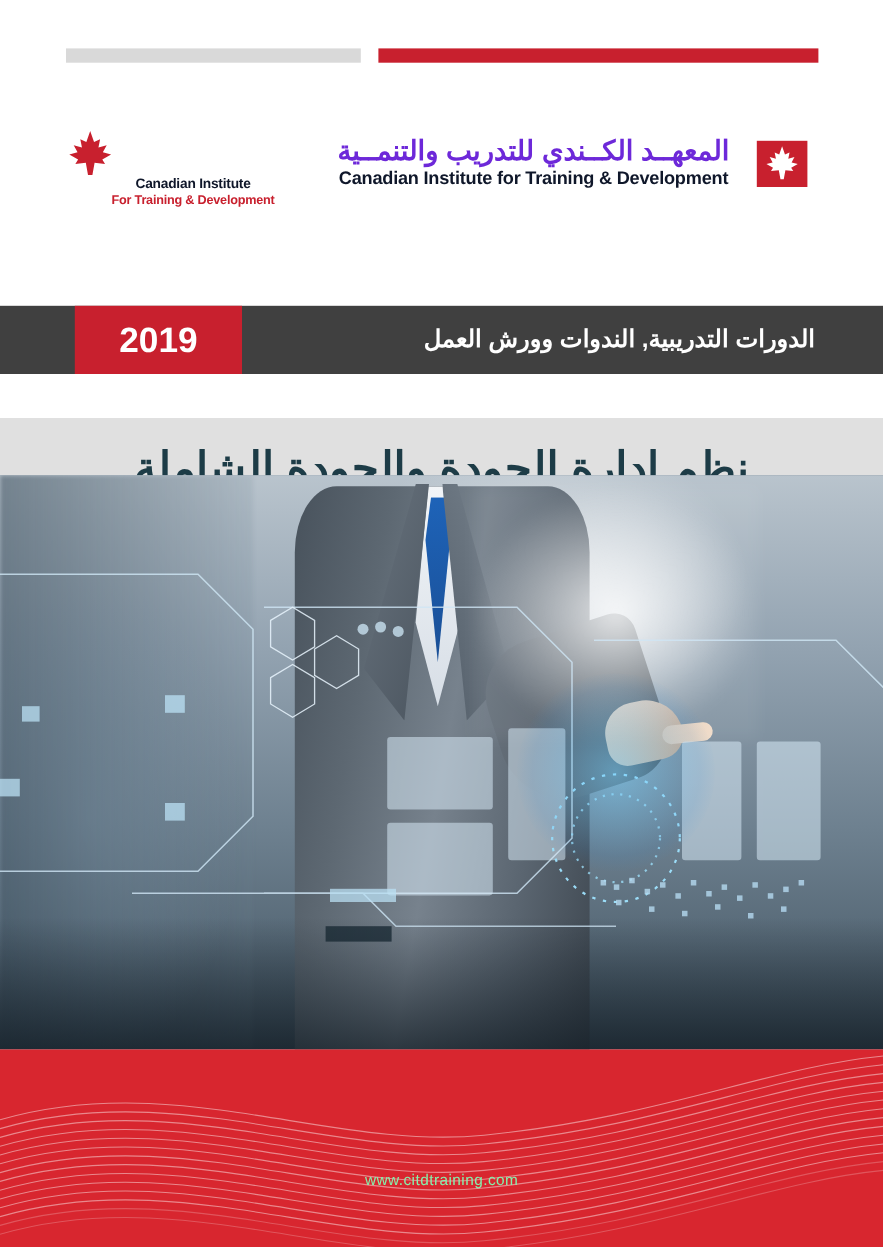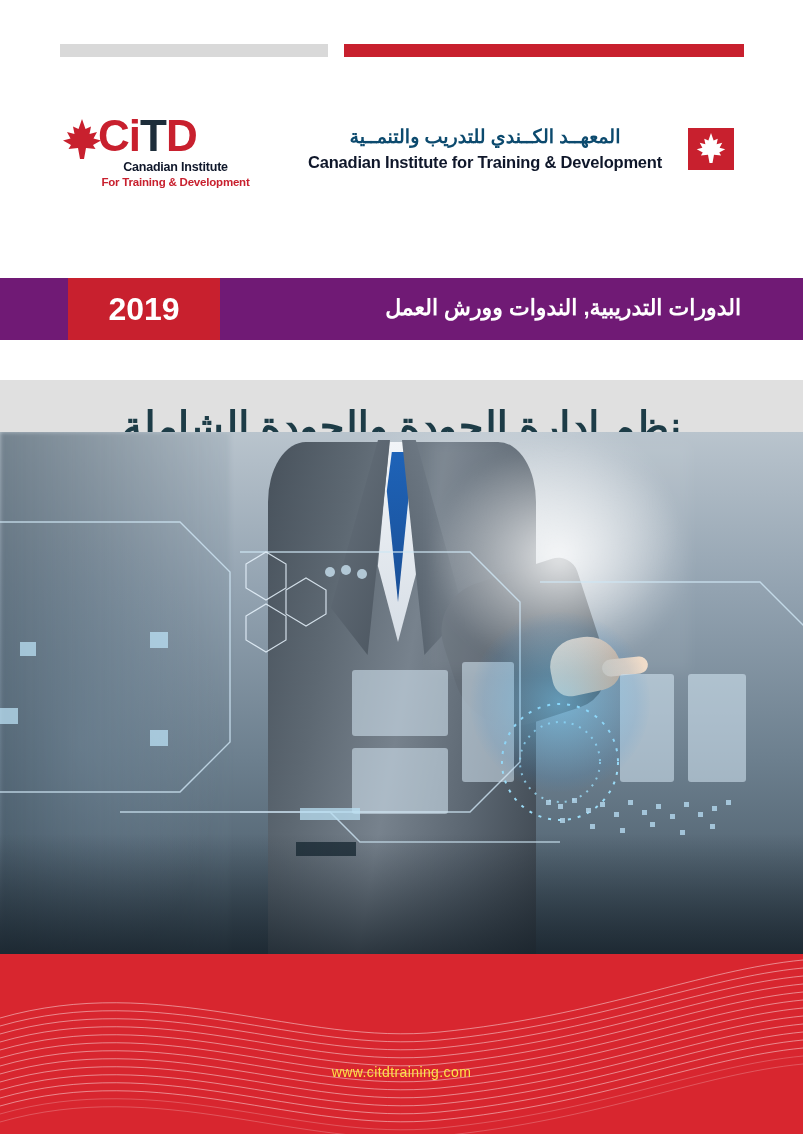--- a/index.html
+++ b/index.html
@@ -111,23 +111,23 @@
 
   
   .inst {
     position: absolute;
     left: 300px;
     top: 24px;
     width: 370px;
     text-align: center;
   }
   .inst-ar {
-    font-size: 19px;
-    font-weight: bold;
-    color: #0c4a6e;
+    font-size: 25px;
+    font-weight: bold;
+    color: #6d28d9;
     letter-spacing: 1px;
     direction: rtl;
     line-height: 26px;
   }
   .inst-en {
     font-size: 16.5px;
     font-weight: bold;
     color: #0f172a;
     line-height: 24px;
     letter-spacing: -0.2px;
@@ -144,21 +144,21 @@
   }
   .badge svg { position: absolute; left: 8px; top: 4px; }
 
   
   .band {
     position: absolute;
     top: 278px;
     left: 0;
     width: 803px;
     height: 62px;
-    background: #701a75;
+    background: #404040;
   }
   .year-box {
     position: absolute;
     left: 68px;
     top: 0;
     width: 152px;
     height: 62px;
     background: #c8202e;
     color: #ffffff;
     font-size: 32px;
@@ -353,21 +353,21 @@
   .footer-waves {
     position: absolute;
     left: 0; top: 0; width: 803px; height: 180px;
   }
   .footer-url {
     position: absolute;
     left: 0;
     top: 110px;
     width: 803px;
     text-align: center;
-    color: #fde047;
+    color: #86efac;
     font-size: 14px;
     letter-spacing: 0.4px;
   }
 </style>
 </head>
 <body>
 
 <div class="page">
 
   <div class="top-rules">
@@ -376,23 +376,20 @@
   </div>
 
   <div class="header">
 
     <div class="logo">
       <div class="logo-mark">
         <div class="logo-leaf">
           <svg width="40" height="42" viewBox="0 0 40 42" aria-hidden="true">
             <path d="M20 1 L23.5 11 L29 8.5 L27.5 16 L35 14 L31.5 20.5 L39 22.5 L31 27 L33.5 31 L24 30 L22 41 L18 41 L16 30 L6.5 31 L9 27 L1 22.5 L8.5 20.5 L5 14 L12.5 16 L11 8.5 L16.5 11 Z" fill="#c8202e"></path>
           </svg>
-        </div>
-        <div class="logo-text">
-          <span class="ci">Ci</span><span class="t">T</span><span class="d">D</span>
         </div>
       </div>
       <div class="logo-sub1">Canadian Institute</div>
       <div class="logo-sub2">For Training &amp; Development</div>
     </div>
 
     <div class="inst">
       <div class="inst-ar">المعهــد الكــندي للتدريب والتنمــية</div>
       <div class="inst-en">Canadian Institute for Training &amp; Development</div>
     </div>

